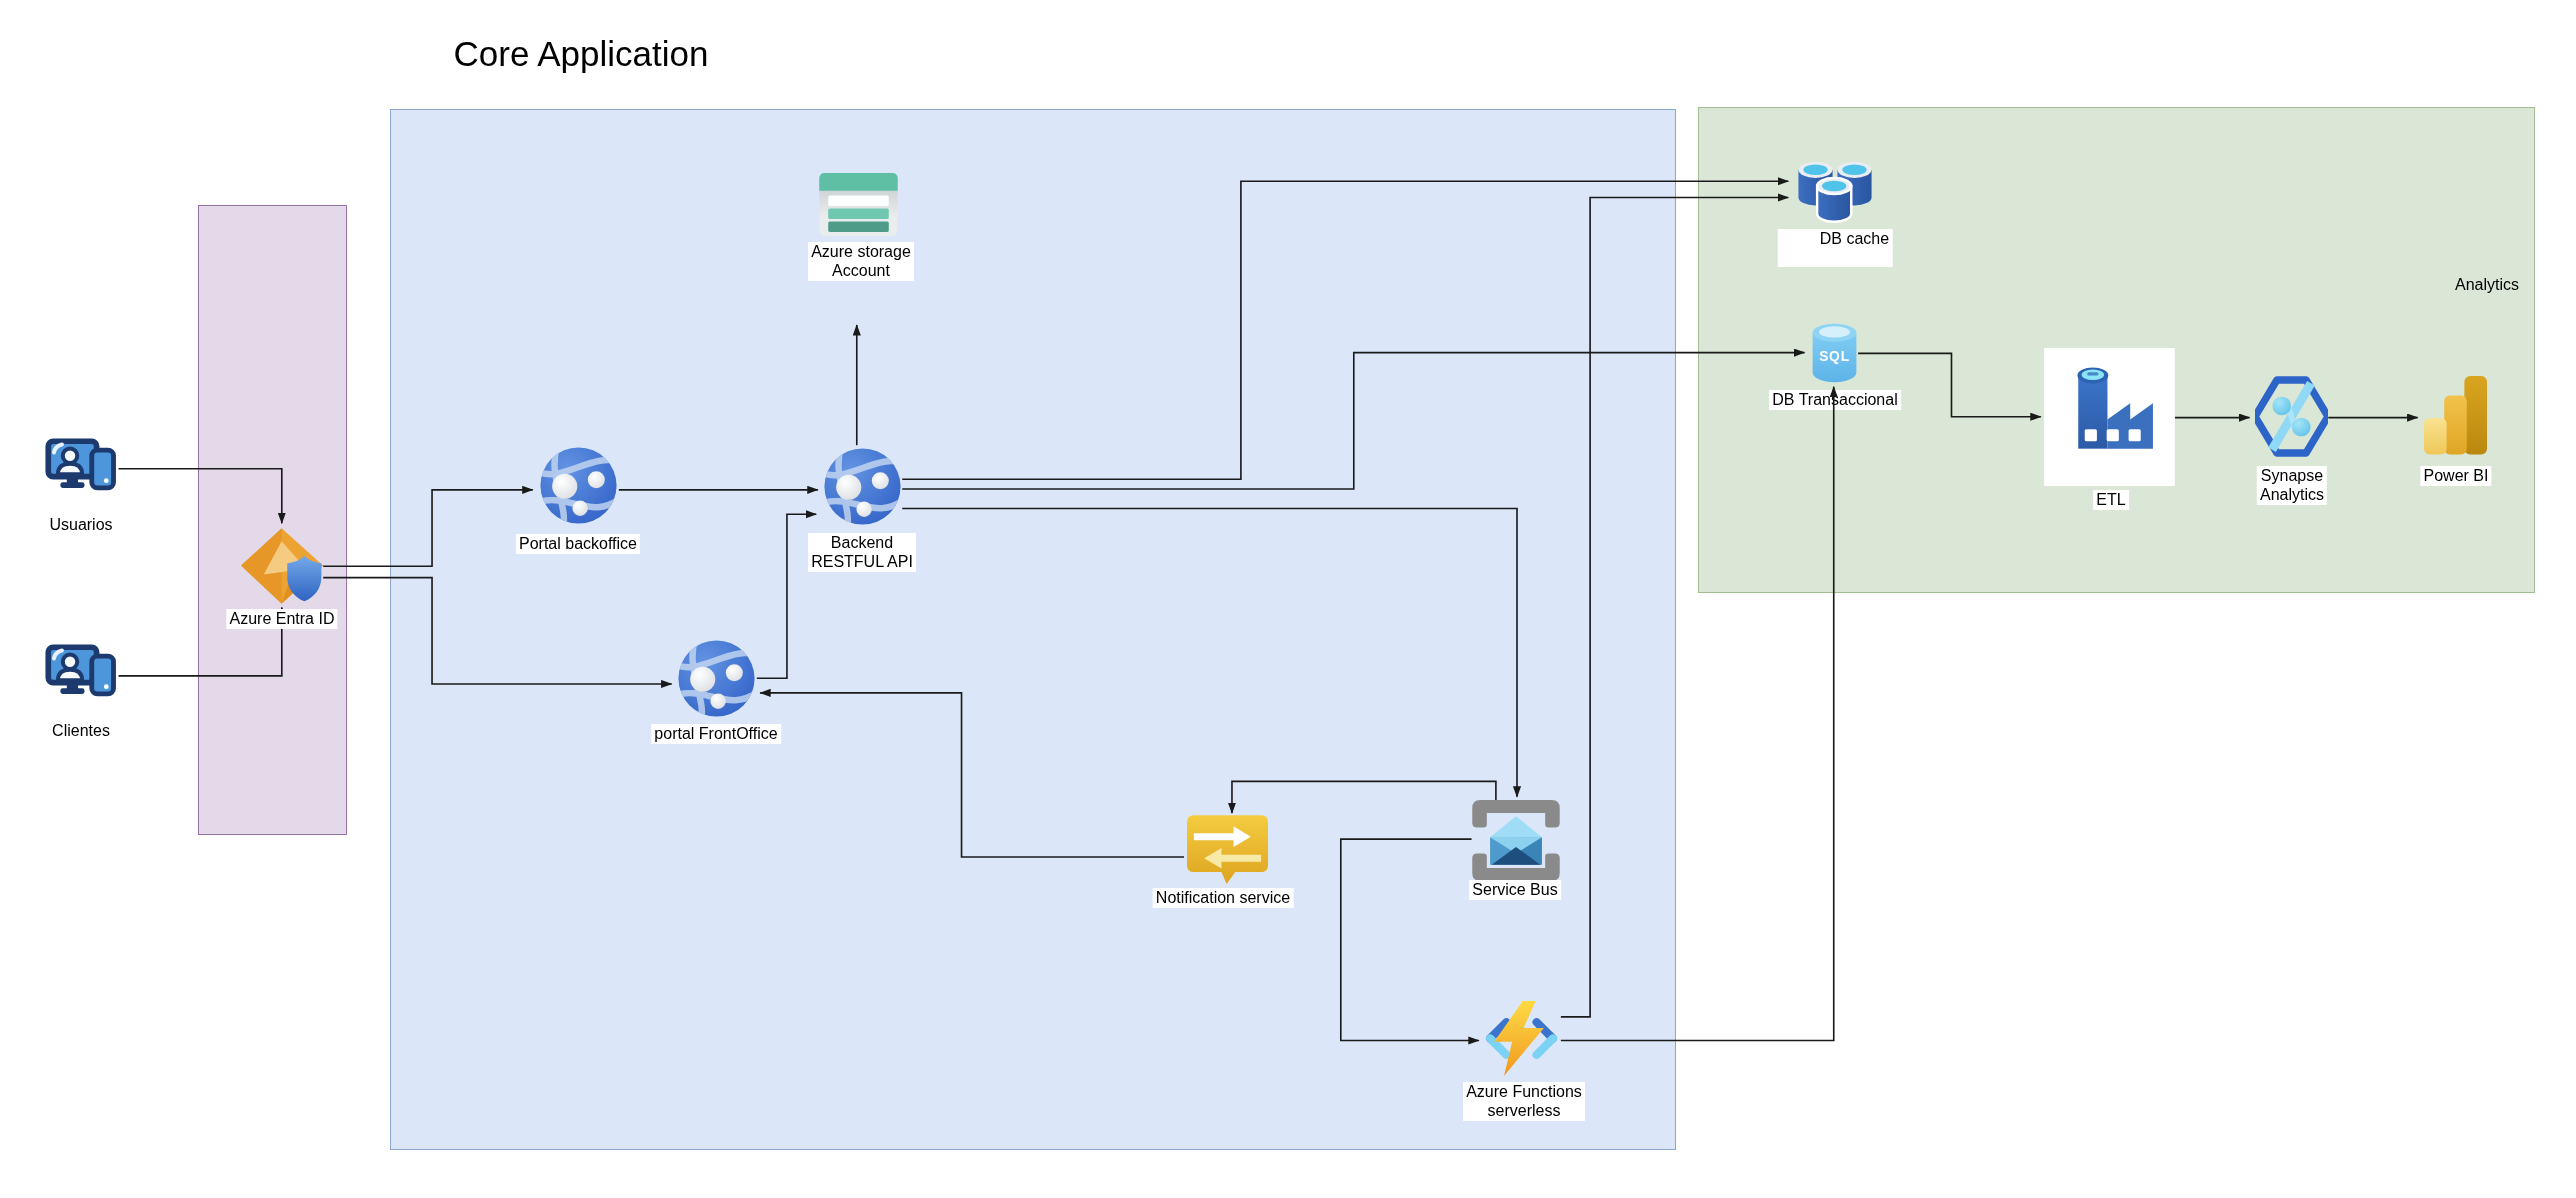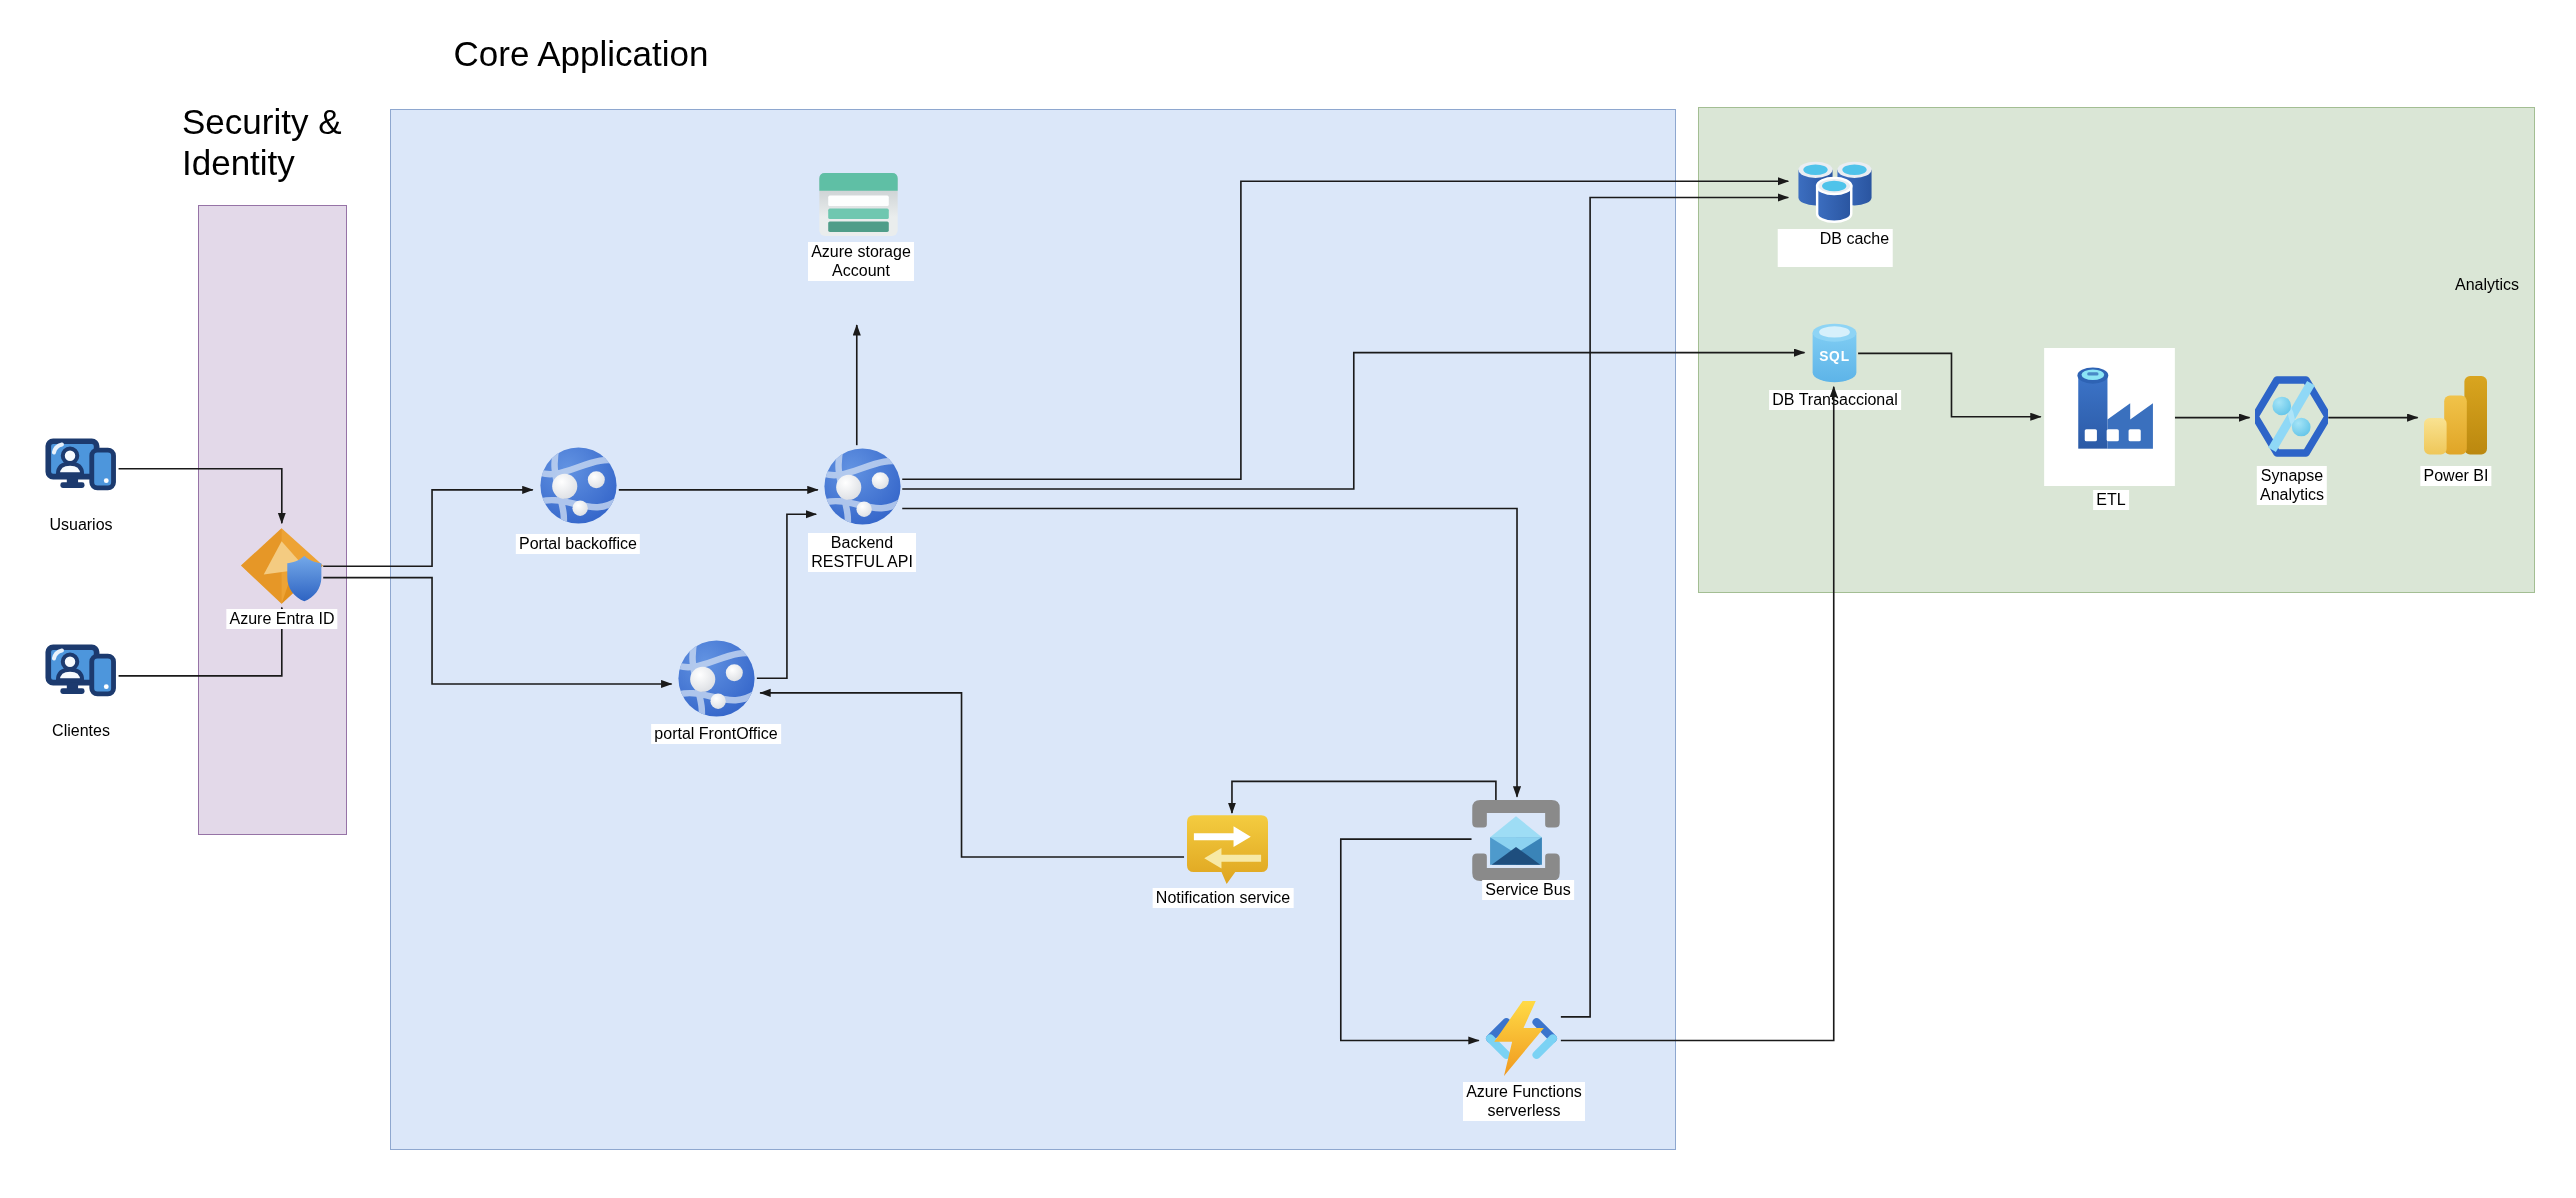--- a/index.html
+++ b/index.html
@@ -75,22 +75,20 @@
         <stop offset="0%" stop-color="#7FCCF3"></stop>
           <stop offset="100%" stop-color="#5DB4E8"></stop>
       </linearGradient>
     </defs>
   </svg>
 
   <div class="zone" style="left:198px;top:205px;width:147px;height:628px;background:#E3D9E9;border-color:#9673A6;"></div>
   <div class="zone" style="left:390px;top:109px;width:1284px;height:1039px;background:#DBE7F9;border-color:#8EA7CF;"></div>
   <div class="zone" style="left:1698px;top:107px;width:835px;height:484px;background:#DAE6D6;border-color:#A3BE93;"></div>
 
-  <div class="title" style="left:182px;top:102px;">Security &amp;
-Identity</div>
   <div class="title" style="left:390px;top:34px;width:382px;text-align:center;">Core Application</div>
   <div class="zone-corner" style="left:2404px;top:276px;width:115px;">Analytics</div>
 
   <svg id="edges" width="2576" height="1199" viewBox="0 0 3172 1476">
     <defs>
       <marker id="arr" markerUnits="userSpaceOnUse" markerWidth="16" markerHeight="12" refX="13" refY="5" orient="auto">
         <path d="M0,0 L14,5 L0,10 z" fill="#1A1A1A"></path>
       </marker>
     </defs>
     <g fill="none" stroke="#1A1A1A" stroke-width="2">
@@ -216,21 +214,21 @@
 
   <svg class="icon" style="left:1472px;top:800px" width="88" height="81" viewBox="0 0 108 100">
     <path d="M10,0 H98 Q108,0 108,10 V28 Q108,34 102,34 H94 Q90,34 90,30 V16 H18 V30 Q18,34 14,34 H6 Q0,34 0,28 V10 Q0,0 10,0 z" fill="#8A8A8A"></path>
     <path d="M10,100 H98 Q108,100 108,90 V72 Q108,66 102,66 H94 Q90,66 90,70 V84 H18 V70 Q18,66 14,66 H6 Q0,66 0,72 V90 Q0,100 10,100 z" fill="#8A8A8A"></path>
     <rect x="22" y="46" width="32" height="34" fill="#4E9ACC"></rect>
     <rect x="54" y="46" width="32" height="34" fill="#3A84B8"></rect>
     <polygon points="22,46 86,46 54,66" fill="#8CD2F0"></polygon>
     <polygon points="24,80 84,80 54,58" fill="#1E4E7E"></polygon>
     <polygon points="22,46 86,46 54,20" fill="#9EDDF5"></polygon>
   </svg>
-  <div class="lbl" style="left:1515px;top:880px;margin-left:13px;">Service Bus</div>
+  <div class="lbl" style="left:1515px;top:880px;">Service Bus</div>
 
   <svg class="icon" style="left:1482px;top:1001px" width="79" height="75" viewBox="0 0 97 92">
     <line x1="30" y1="26" x2="10" y2="46" stroke="#3B74CC" stroke-width="10" stroke-linecap="round"></line>
     <line x1="10" y1="46" x2="30" y2="66" stroke="#7BD2F4" stroke-width="10" stroke-linecap="round"></line>
     <line x1="67" y1="26" x2="87" y2="46" stroke="#3B74CC" stroke-width="10" stroke-linecap="round"></line>
     <line x1="87" y1="46" x2="67" y2="66" stroke="#7BD2F4" stroke-width="10" stroke-linecap="round"></line>
     <path d="M50,0 L15,50 H37 L27,92 L76,33 H51 L66,0 z" fill="url(#boltGrad)"></path>
   </svg>
   <div class="lbl" style="left:1524px;top:1082px;">Azure Functions
 serverless</div>

